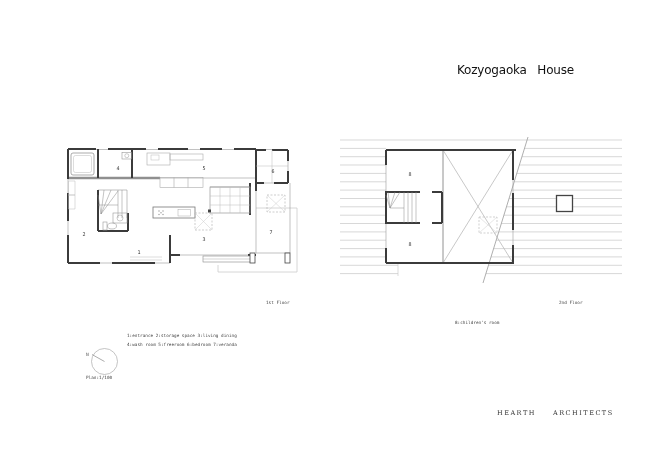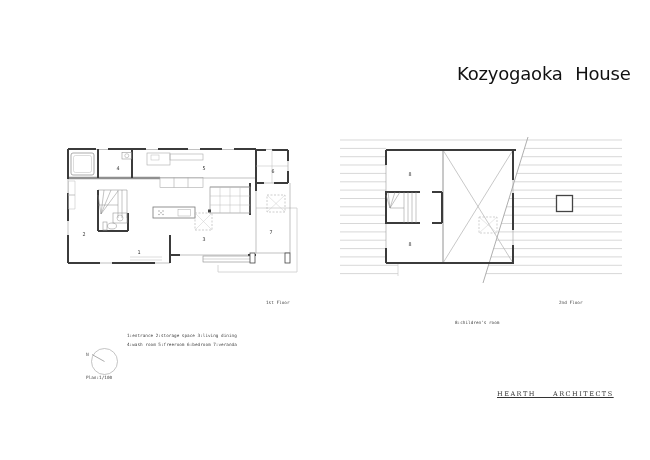--- a/index.html
+++ b/index.html
@@ -1,24 +1,24 @@
 <!DOCTYPE html>
 <html><head>
 <meta charset="utf-8">
 <style>
   html,body{margin:0;padding:0;background:#fff;}
   #page{position:relative;width:650px;height:460px;background:#ffffff;overflow:hidden;
         font-family:"DejaVu Sans",sans-serif;}
   .abs{position:absolute;}
-  #title{left:457px;top:63px;font-size:18px;color:#111;letter-spacing:-0.2px;
+  #title{left:457px;top:63px;font-size:12px;color:#111;letter-spacing:-0.2px;
          word-spacing:7px;white-space:pre;font-family:"DejaVu Sans",sans-serif;}
   .tiny{position:absolute;font:7px "DejaVu Sans Mono",monospace;color:#444;
         transform:scale(0.62);transform-origin:0 0;white-space:pre;}
-  #firm{left:497px;top:390px;font:6.5px "DejaVu Serif",serif;color:#333;
-        letter-spacing:1.5px;word-spacing:5px;white-space:pre;text-decoration:underline;}
+  #firm{left:497px;top:409px;font:6.5px "DejaVu Serif",serif;color:#333;
+        letter-spacing:1.5px;word-spacing:5px;white-space:pre;}
   #north-n{left:86px;top:351px;font:6px "DejaVu Sans Mono",monospace;color:#555;
            transform:scale(0.75);transform-origin:0 0;}
   svg{display:block;}
   svg text{font:5px "DejaVu Sans Mono",monospace;fill:#333;text-anchor:middle;}
 </style>
 </head>
 <body>
 
 <div id="page">
 

